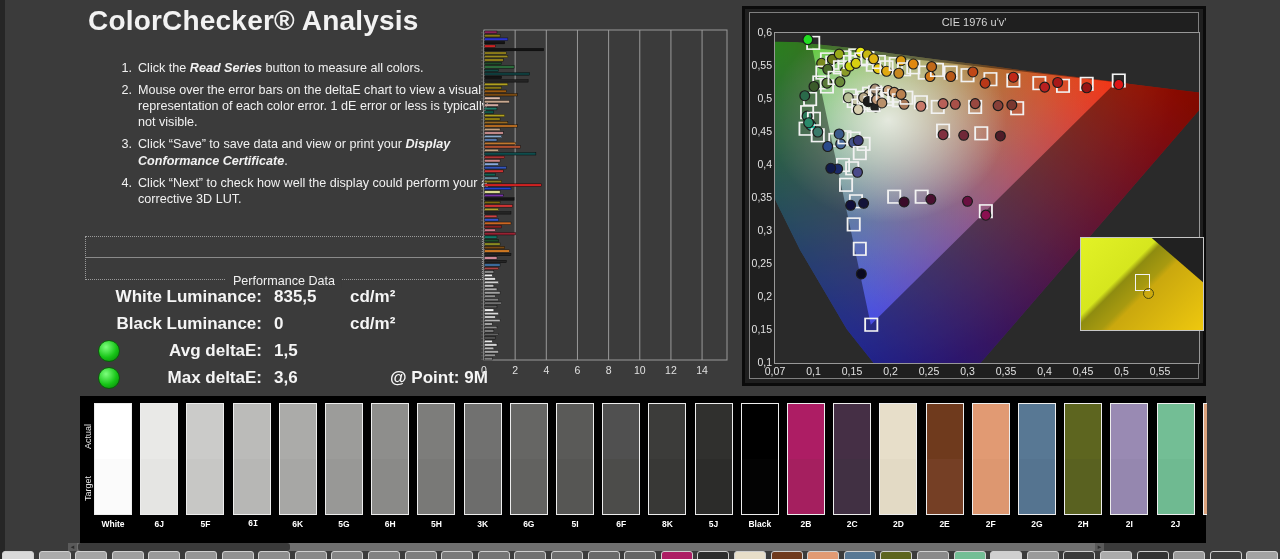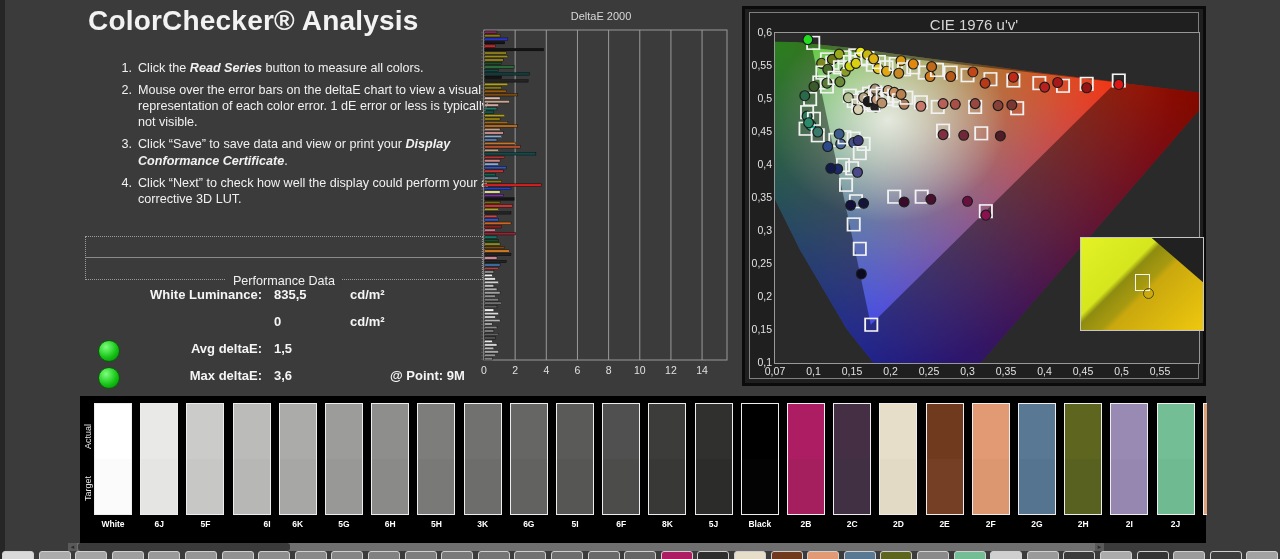--- a/index.html
+++ b/index.html
@@ -20,39 +20,39 @@
   .instr-num{width:20px;flex:0 0 20px;text-align:right;padding-right:6px;}
   .instr-text{flex:1;}
   .instr-text .em{font-style:italic;font-weight:bold;}
 
   
   .perf-box{left:85px;top:236px;width:396px;height:42px;border:1px dotted #9a9a9a;}
   .perf-box .mid-line{position:absolute;left:0;right:0;top:20px;border-top:1px solid #8a8a8a;}
   .perf-legend{position:absolute;left:50%;bottom:-9px;transform:translateX(-50%);
     background:#3b3b3b;padding:0 7px;color:#f0f0f0;font-size:12.6px;white-space:nowrap;}
   .perf-rows{left:88px;top:284px;width:420px;height:112px;}
-  .perf-row{position:absolute;left:0;height:27px;width:100%;color:#f5f5f5;font-size:13px;font-weight:600;}
+  .perf-row{position:absolute;left:0;height:27px;width:100%;color:#f5f5f5;font-size:17px;font-weight:600;}
   .perf-label{position:absolute;left:0;width:174px;text-align:right;top:3px;}
   .perf-value{position:absolute;left:186px;top:3px;}
   .perf-unit{position:absolute;left:262px;top:3px;}
   .perf-extra{position:absolute;left:302px;top:3px;}
   .led{position:absolute;left:10px;top:2px;width:20px;height:20px;border-radius:50%;
     background:radial-gradient(circle at 35% 30%, #7dff7d, #17c517 55%, #0a8c0a 90%);
     border:1px solid #0a5f0a;}
 
   
   .delta-panel{left:460px;top:8px;width:282px;height:382px;}
   .delta-title{position:absolute;left:0;top:2px;width:100%;text-align:center;color:#d8d8d8;font-size:11px;}
   .delta-svg{position:absolute;left:0;top:0;}
 
   
   .cie-panel{left:742px;top:6px;width:464px;height:380px;background:#1f1f1f;
     border:3px solid #0b0b0b;box-sizing:border-box;}
   .cie-frame{position:absolute;left:4px;top:3px;right:4px;bottom:4px;border:1px solid #7f7f7f;}
-  .cie-title{position:absolute;left:0;top:3px;width:100%;text-align:center;color:#d6d6d6;font-size:15px;}
+  .cie-title{position:absolute;left:0;top:3px;width:100%;text-align:center;color:#d6d6d6;font-size:11px;}
   .cie-plot{position:absolute;left:24px;top:19px;width:424px;height:330px;background:#2a2a2a;border:1px solid #989898;}
   .cie-plot svg{display:block;width:100%;height:100%;}
   .cie-ytick{position:absolute;color:#e2e2e2;font-size:10.5px;text-align:right;width:22px;transform:translateY(-50%);}
   .cie-xtick{position:absolute;color:#e2e2e2;font-size:10.5px;transform:translateX(-50%);}
 
   
   .tip-swatch{position:absolute;left:330px;top:224px;width:122px;height:92px;border:1px solid #c6c6c6;
     background:linear-gradient(135deg,#e2f226 0%,#d6e61e 36%,#8f8c10 40%,#a89a10 52%,#caa80e 56%,#eec80e 100%);}
   .tip-swatch .corner{position:absolute;left:0;top:0;width:100%;height:100%;
     clip-path:polygon(58% 0,100% 0,100% 48%);background:#212121;}
@@ -111,38 +111,38 @@
   <div class="mid-line"></div>
   <div class="perf-legend">Performance Data</div>
 </div>
 <div class="abs perf-rows" id="perf-rows">
     <div class="perf-row" style="top: 0px;">
       <div class="perf-label">White Luminance:</div>
       <div class="perf-value">835,5</div>
       <div class="perf-unit">cd/m²</div>
     </div>
     <div class="perf-row" style="top: 27px;">
+      <div class="perf-label">Black Luminance:</div>
       <div class="perf-value">0</div>
       <div class="perf-unit">cd/m²</div>
     </div>
     <div class="perf-row" style="top: 54px;">
       <div class="led"></div>
       <div class="perf-label">Avg deltaE:</div>
       <div class="perf-value">1,5</div>
     </div>
     <div class="perf-row" style="top: 81px;">
       <div class="led"></div>
       <div class="perf-label">Max deltaE:</div>
       <div class="perf-value">3,6</div>
       <div class="perf-extra">@ Point: 9M</div>
     </div>
   </div>
 
 <div class="abs delta-panel">
-  <div class="delta-title">DeltaE 2000</div>
   <svg class="delta-svg" id="delta-svg" width="282" height="382">
       <line x1="24" y1="22" x2="24" y2="352" stroke="#9a9a9a" stroke-width="1"></line>
       <text x="24" y="366" fill="#e0e0e0" font-size="10.5" text-anchor="middle">0</text>
       <line x1="55.15384615384615" y1="22" x2="55.15384615384615" y2="352" stroke="#9a9a9a" stroke-width="1"></line>
       <text x="55.15384615384615" y="366" fill="#e0e0e0" font-size="10.5" text-anchor="middle">2</text>
       <line x1="86.3076923076923" y1="22" x2="86.3076923076923" y2="352" stroke="#9a9a9a" stroke-width="1"></line>
       <text x="86.3076923076923" y="366" fill="#e0e0e0" font-size="10.5" text-anchor="middle">4</text>
       <line x1="117.46153846153845" y1="22" x2="117.46153846153845" y2="352" stroke="#9a9a9a" stroke-width="1"></line>
       <text x="117.46153846153845" y="366" fill="#e0e0e0" font-size="10.5" text-anchor="middle">6</text>
       <line x1="148.6153846153846" y1="22" x2="148.6153846153846" y2="352" stroke="#9a9a9a" stroke-width="1"></line>
@@ -573,21 +573,21 @@
     <div class="swatch-label" style="left: 56.2px;">6J</div>
     <div class="swatch" style="left: 106.4px;">
       <div class="half" style="top: 0px; background: rgb(203, 203, 201);"></div>
       <div class="half" style="top: 50%; background: rgb(199, 199, 197);"></div>
     </div>
     <div class="swatch-label" style="left: 102.4px;">5F</div>
     <div class="swatch" style="left: 152.6px;">
       <div class="half" style="top: 0px; background: rgb(187, 187, 185);"></div>
       <div class="half" style="top: 50%; background: rgb(183, 183, 181);"></div>
     </div>
-    <div class="swatch-label" style="left: 164px;">6I</div>
+    <div class="swatch-label" style="left: 150px; font-family: Liberation Mono, monospace;">6I</div>
     <div class="swatch" style="left: 198.8px;">
       <div class="half" style="top: 0px; background: rgb(171, 171, 169);"></div>
       <div class="half" style="top: 50%; background: rgb(167, 167, 165);"></div>
     </div>
     <div class="swatch-label" style="left: 194.8px;">6K</div>
     <div class="swatch" style="left: 245px;">
       <div class="half" style="top: 0px; background: rgb(156, 156, 154);"></div>
       <div class="half" style="top: 50%; background: rgb(152, 152, 150);"></div>
     </div>
     <div class="swatch-label" style="left: 241px;">5G</div>

